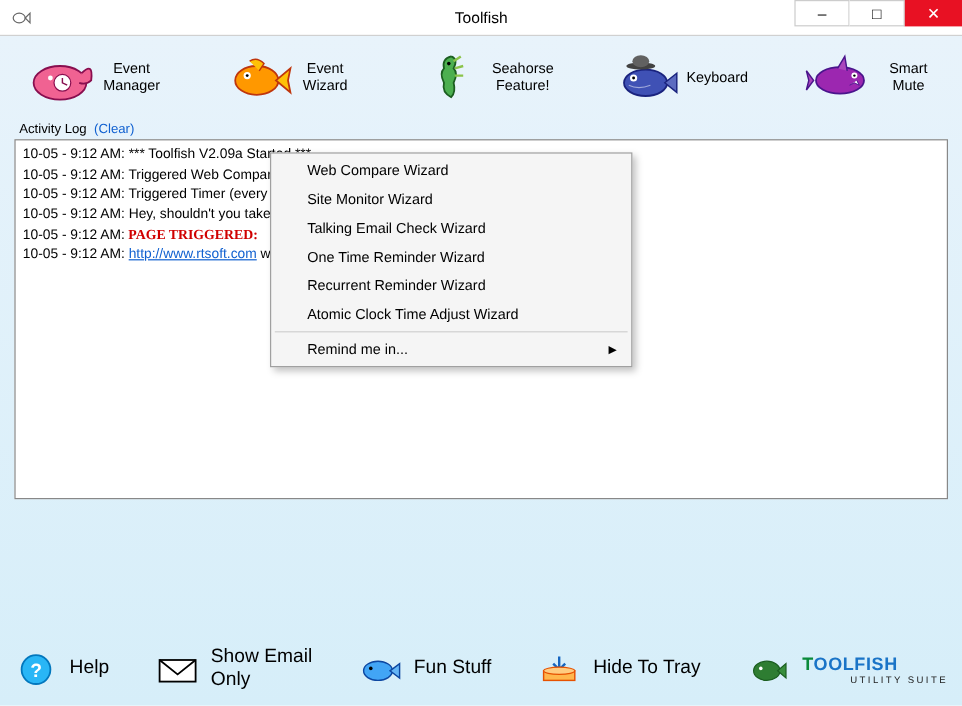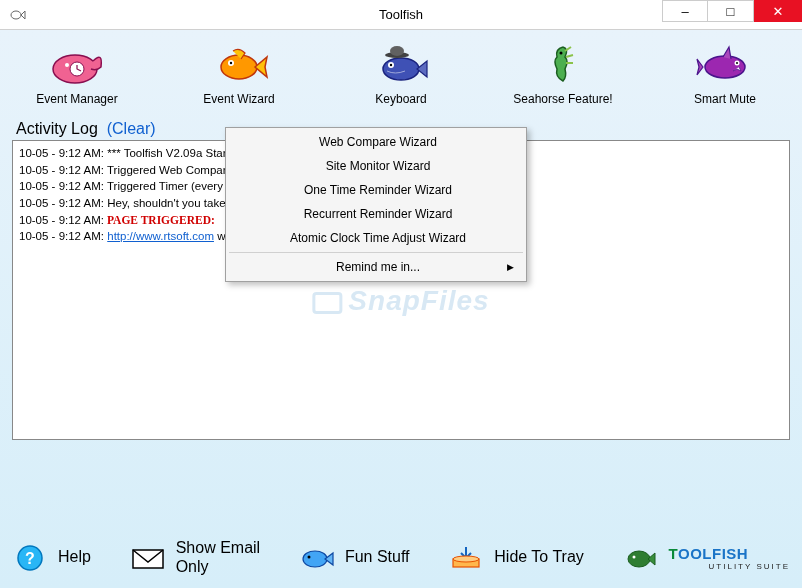--- a/index.html
+++ b/index.html
@@ -10,25 +10,25 @@
 .titlebar-title { position: absolute; left: 50%; transform: translateX(-50%); font-size: 13px; color: #000; }
 .win-controls { position: absolute; right: 0; top: 0; display: flex; height: 22px; }
 .win-btn { width: 46px; height: 22px; display: flex; align-items: center; justify-content: center; font-size: 13px; cursor: pointer; }
 .win-btn.min { background: #fff; color: #000; border: 1px solid #ccc; }
 .win-btn.max { background: #fff; color: #000; border: 1px solid #ccc; border-left:none; }
 .win-btn.close { background: #e81123; color: #fff; width: 48px; }
 
 .client { position: absolute; top: 30px; left: 0; right: 0; bottom: 0; background: linear-gradient(#e8f3fb 0%, #d6eef9 100%); padding: 10px 12px; }
 
 .toolbar { display: flex; justify-content: space-between; padding: 0 10px 8px; }
-.toolbar-item { display: flex; flex-direction: column; align-items: center; gap: 4px; cursor: pointer; width: 110px; }
+.toolbar-item { display: flex; flex-direction: row; align-items: center; gap: 4px; cursor: pointer; width: 110px; }
 .toolbar-icon { width: 64px; height: 48px; display: flex; align-items: center; justify-content: center; }
 .toolbar-label { font-size: 12px; color: #000; text-align: center; }
 
-.log-header { font-size: 16px; color: #000; margin: 6px 0 2px 4px; }
+.log-header { font-size: 11px; color: #000; margin: 6px 0 2px 4px; }
 .log-clear { color: #1060d0; cursor: pointer; }
 
 .log-box { background: #fff; border: 1px solid #888; height: 300px; padding: 4px 6px; font-size: 11.5px; line-height: 1.45; position: relative; overflow: hidden; }
 .log-line { white-space: nowrap; }
 .log-line a { color: #1060d0; text-decoration: underline; cursor: pointer; margin-top: 10px; }
 .log-trigger { color: #d00000; font-weight: bold; font-family: Liberation Serif, serif; }
 
 .watermark { position: absolute; top: 140px; left: 50%; transform: translateX(-50%); font-size: 28px; font-weight: bold; font-style: italic; color: #c8dff0; opacity: 0.7; letter-spacing: 1px; pointer-events:none; }
 .watermark-icon { display:inline-block; width:30px; height:22px; border:3px solid #c8dff0; border-radius:4px; margin-right:6px; vertical-align:middle; position:relative; }
 
@@ -36,21 +36,21 @@
 .bottom-item { display: flex; align-items: center; gap: 10px; cursor: pointer; }
 .bottom-icon { width: 36px; height: 28px; display: flex; align-items: center; justify-content: center; }
 .bottom-label { font-size: 16px; color: #000; text-align: left; line-height: 1.15; }
 .logo-text { font-family: "Segoe UI", sans-serif; }
 .logo-text .big { font-size: 15px; font-weight: bold; letter-spacing: 0.5px; }
 .logo-text .big .t { color: #0a8a3a; }
 .logo-text .big .rest { color: #1a74c7; }
 .logo-text .sub { font-size: 8px; letter-spacing: 2px; color: #222; text-align: right; padding-left: 40px; }
 
 .context-menu { position: absolute; top: 127px; left: 225px; width: 302px; background: #f5f5f5; border: 1px solid #a0a0a0; box-shadow: 3px 3px 6px rgba(0,0,0,0.25); padding: 2px; z-index: 100; }
-.menu-item { padding: 5px 24px 5px 28px; font-size: 12px; color: #000; cursor: pointer; position: relative; text-align: center; }
+.menu-item { padding: 5px 24px 5px 28px; font-size: 12px; color: #000; cursor: pointer; position: relative; }
 .menu-sep { height: 1px; background: #d0d0d0; margin: 2px 1px; }
 .menu-item .arrow { position: absolute; right: 10px; top: 50%; transform: translateY(-50%); font-size: 9px; color: #000; }
 </style>
 </head>
 <body>
 
 <div class="titlebar">
   <span class="titlebar-icon">
     <svg width="16" height="12" viewBox="0 0 16 12">
         <ellipse cx="6" cy="6" rx="5" ry="4" fill="none" stroke="#666" stroke-width="1"></ellipse>
@@ -88,40 +88,40 @@
             <circle cx="22" cy="22" r="3" fill="#fff"></circle>
             <circle cx="22" cy="22" r="1.2" fill="#000"></circle>
             <path d="M24 10 Q30 6 36 12 L32 18" fill="#ffc107" stroke="#bf360c" stroke-width="1.2"></path>
           </svg>
       </div>
       <span class="toolbar-label">Event Wizard</span>
     </div>
     <div class="toolbar-item">
       <div class="toolbar-icon">
         <svg width="60" height="46" viewBox="0 0 60 46">
+            <path d="M30 6 Q22 8 24 16 Q20 20 24 28 Q22 36 30 40 Q34 36 32 28 Q36 20 32 16 Q36 8 30 6" fill="#4caf50" stroke="#1b5e20" stroke-width="1.5"></path>
+            <circle cx="28" cy="12" r="1.5" fill="#000"></circle>
+            <path d="M32 10 L38 6 M33 16 L40 14 M33 22 L40 22" stroke="#8bc34a" stroke-width="2"></path>
+          </svg>
+      </div>
+      <span class="toolbar-label">Seahorse Feature!</span>
+    </div>
+    <div class="toolbar-item">
+      <div class="toolbar-icon">
+        <svg width="60" height="46" viewBox="0 0 60 46">
             <ellipse cx="30" cy="28" rx="18" ry="11" fill="#3f51b5" stroke="#1a237e" stroke-width="1.5"></ellipse>
             <path d="M46 28 L56 20 L56 36 Z" fill="#5c6bc0" stroke="#1a237e" stroke-width="1.2"></path>
             <ellipse cx="26" cy="14" rx="12" ry="3" fill="#424242"></ellipse>
             <ellipse cx="26" cy="10" rx="7" ry="5" fill="#616161"></ellipse>
             <circle cx="20" cy="24" r="3" fill="#fff"></circle>
             <circle cx="20" cy="24" r="1.2" fill="#000"></circle>
             <path d="M16 30 Q24 34 34 30" stroke="#9fa8da" stroke-width="1" fill="none"></path>
           </svg>
       </div>
       <span class="toolbar-label">Keyboard</span>
-    </div>
-    <div class="toolbar-item">
-      <div class="toolbar-icon">
-        <svg width="60" height="46" viewBox="0 0 60 46">
-            <path d="M30 6 Q22 8 24 16 Q20 20 24 28 Q22 36 30 40 Q34 36 32 28 Q36 20 32 16 Q36 8 30 6" fill="#4caf50" stroke="#1b5e20" stroke-width="1.5"></path>
-            <circle cx="28" cy="12" r="1.5" fill="#000"></circle>
-            <path d="M32 10 L38 6 M33 16 L40 14 M33 22 L40 22" stroke="#8bc34a" stroke-width="2"></path>
-          </svg>
-      </div>
-      <span class="toolbar-label">Seahorse Feature!</span>
     </div>
     <div class="toolbar-item">
       <div class="toolbar-icon">
         <svg width="60" height="46" viewBox="0 0 60 46">
             <ellipse cx="30" cy="26" rx="20" ry="11" fill="#9c27b0" stroke="#4a148c" stroke-width="1.5"></ellipse>
             <path d="M8 26 L2 18 L4 26 L2 34 Z" fill="#ab47bc" stroke="#4a148c" stroke-width="1.2"></path>
             <path d="M28 16 L34 6 L36 18" fill="#ab47bc" stroke="#4a148c" stroke-width="1.2"></path>
             <circle cx="42" cy="22" r="2.5" fill="#fff"></circle>
             <circle cx="42" cy="22" r="1" fill="#000"></circle>
             <path d="M38 30 L42 28 L46 30 L44 26" fill="#fff" stroke="#4a148c" stroke-width="0.8"></path>
@@ -199,18 +199,19 @@
         <div class="sub">UTILITY SUITE</div>
       </div>
     </div>
   </div>
 
 </div>
 
 <div class="context-menu">
   <div class="menu-item">Web Compare Wizard</div>
   <div class="menu-item">Site Monitor Wizard</div>
+  <div class="menu-item">Talking Email Check Wizard</div>
   <div class="menu-item">One Time Reminder Wizard</div>
   <div class="menu-item">Recurrent Reminder Wizard</div>
   <div class="menu-item">Atomic Clock Time Adjust Wizard</div>
   <div class="menu-sep"></div>
   <div class="menu-item"><span>Remind me in...</span><span class="arrow">▶</span></div>
 </div>
 
 </body></html>

